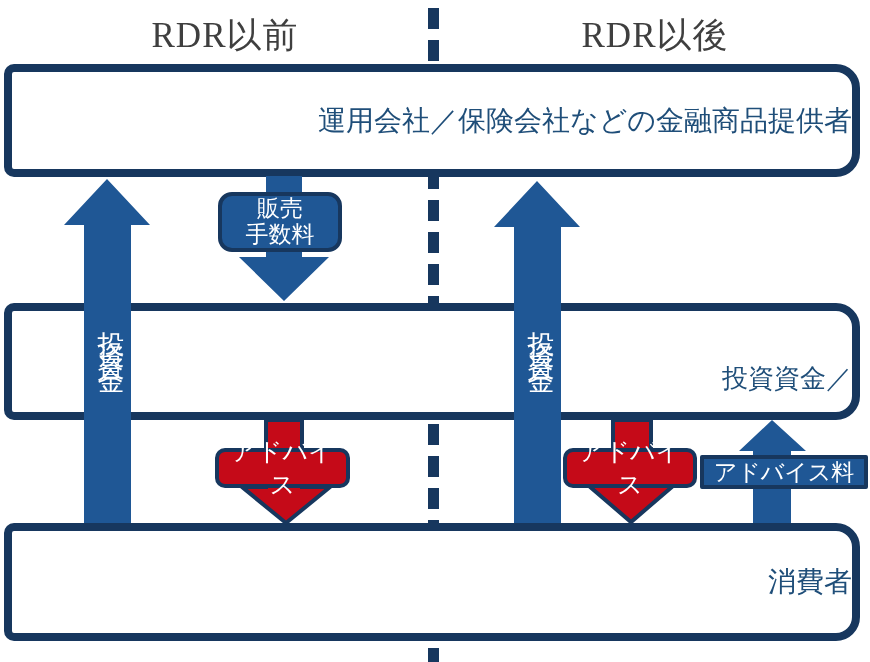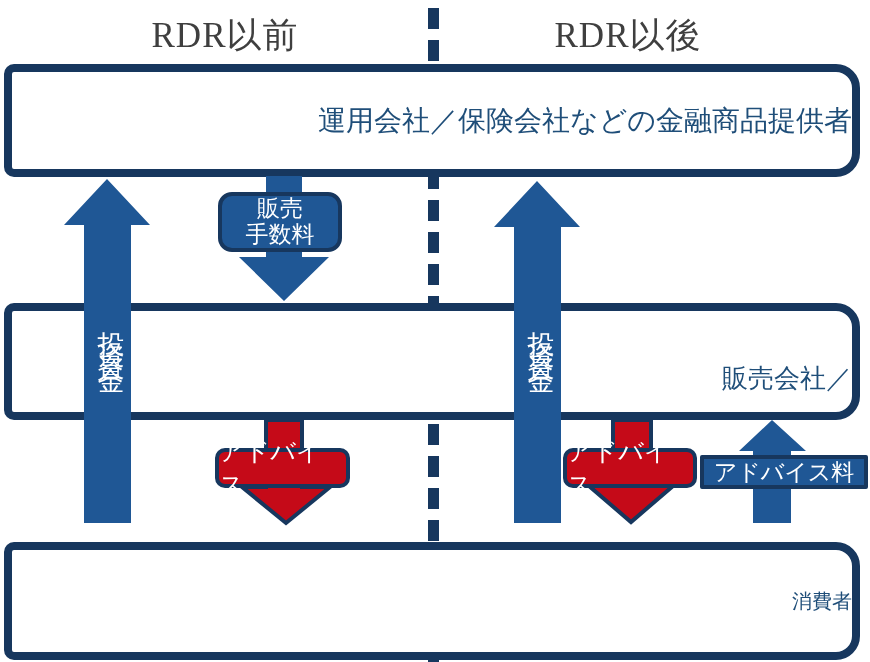--- a/index.html
+++ b/index.html
@@ -15,47 +15,48 @@
   .divider{
     position:absolute; left:428px; top:8px; width:11px; height:654px; z-index:1;
     background:repeating-linear-gradient(to bottom, var(--navy) 0 21px, transparent 21px 32px);
   }
   
   .heading{
     position:absolute; top:12px; width:260px; text-align:center; z-index:2;
     font-size:35px; color:var(--headgray); letter-spacing:1px;
   }
   #head-before{left:95px;}
-  #head-after{left:498px;}
+  #head-after{left:525px;}
   
   .bigbox{
     position:absolute; left:4px; width:840px; background:#fff; z-index:2;
     border:8px solid var(--navy); border-radius:10px 24px 24px 10px;
     display:flex; align-items:center; justify-content:flex-end;
     color:var(--textblue); text-align:center;
   }
   #box-providers{top:64px; height:97px; font-size:28px;}
   #box-intermediaries{top:303px; height:101px; font-size:26px; line-height:33px;}
-  #box-consumers{top:542px; height:102px; font-size:20px;}
+  #box-consumers{top:523px; height:102px; font-size:28px;}
   
   #arrows{position:absolute; left:0; top:0; z-index:3;}
   .arrow-blue{fill:var(--blue);}
   .arrow-red{fill:var(--red); stroke:var(--navy); stroke-width:4px; stroke-linejoin:miter;}
   
   .vtext{
     position:absolute; z-index:4; color:var(--white); font-size:27px;
     writing-mode:vertical-rl; text-orientation:upright; letter-spacing:12px;
   }
   #invest-text-left{left:93px; top:310px;}
   #invest-text-right{left:523px; top:310px;}
   
   .pill{
     position:absolute; z-index:5; box-sizing:border-box;
     border:4px solid var(--navy); color:var(--white);
     display:flex; flex-direction:column; align-items:center; justify-content:center;
+    text-align:center;
   }
   .pill-blue{background:var(--blue);}
   .pill-red{background:var(--red);}
   #label-sales-fee{left:218px; top:192px; width:124px; height:60px; border-radius:14px; font-size:23px; line-height:26px;}
   #label-advice-left{left:215px; top:448px; width:135px; height:40px; border-radius:10px; font-size:25px;}
   #label-advice-right{left:563px; top:448px; width:134px; height:40px; border-radius:10px; font-size:25px;}
   #label-advice-fee{left:700px; top:455px; width:168px; height:34px; border-radius:2px; font-size:23px;}
 </style>
 </head>
 <body>
@@ -67,21 +68,21 @@
   <div class="heading" id="head-before">RDR以前</div>
   <div class="heading" id="head-after">RDR以後</div>
 
   <div class="bigbox" id="box-providers">
     <span>運用会社／保険会社などの金融商品提供者</span>
   </div>
 
   <div class="bigbox" id="box-intermediaries">
     <span>
       <br>
-      <span>販売会社／</span><br>
+      <span>投資資金／</span><br>
     </span>
   </div>
 
   <div class="bigbox" id="box-consumers">
     <span>消費者</span>
   </div>
 
   <svg id="arrows" width="870" height="662" viewBox="0 0 870 662">
     <polygon class="arrow-blue" points="107,179 64,225 84,225 84,523 131,523 131,225 150,225"></polygon>
     <polygon class="arrow-blue" points="537,181 494,227 514,227 514,523 561,523 561,227 580,227"></polygon>

